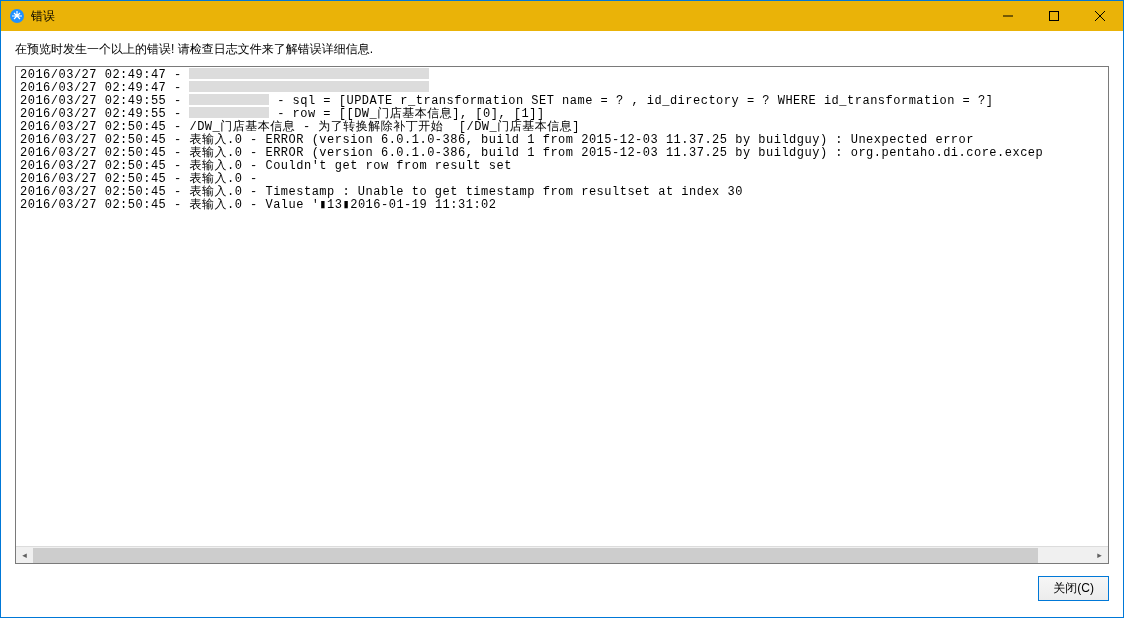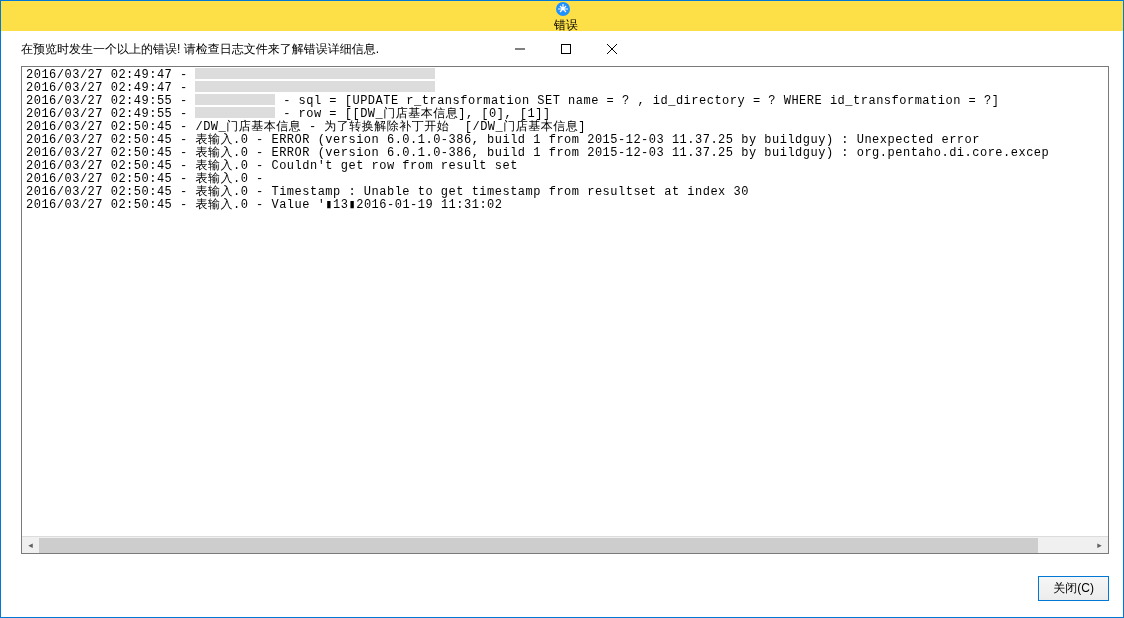--- a/index.html
+++ b/index.html
@@ -18,26 +18,25 @@
     .window {
       width: 100%;
       height: 100%;
       border: 1px solid #0078d7;
       background: #fff;
       display: flex;
       flex-direction: column;
     }
     .titlebar {
       height: 30px;
-      background: #fde047;
+      background: #eab308;
       display: flex;
       align-items: center;
       padding-left: 8px;
       border-bottom: none;
-      flex-direction: column;
     }
     .titlebar-icon {
       width: 16px;
       height: 16px;
       margin-right: 6px;
       display: flex;
       align-items: center;
       justify-content: center;
     }
     .titlebar-title {
@@ -60,38 +59,38 @@
       justify-content: center;
       background: transparent;
       border: none;
       cursor: pointer;
       font-family: "Segoe UI Symbol", sans-serif;
       font-size: 10px;
       color: #000;
     }
     .content {
       flex: 1;
-      padding: 10px 14px 8px 20px;
+      padding: 10px 14px 8px 14px;
       display: flex;
       flex-direction: column;
       overflow: hidden;
     }
     .message {
       margin-bottom: 8px;
       color: #000;
       font-size: 12px;
     }
     .log-box-wrapper {
       flex: 1;
       border: 1px solid #7a7a7a;
       background: #fff;
       overflow: hidden;
       display: flex;
       flex-direction: column;
-      margin-bottom: 16px;
+      margin-bottom: 6px;
       position: relative;
     }
     .log-box {
       flex: 1;
       overflow: hidden;
       padding: 2px 4px;
       font-family: "Courier New", "SimSun", monospace;
       font-size: 12px;
       line-height: 13px;
       color: #000;

